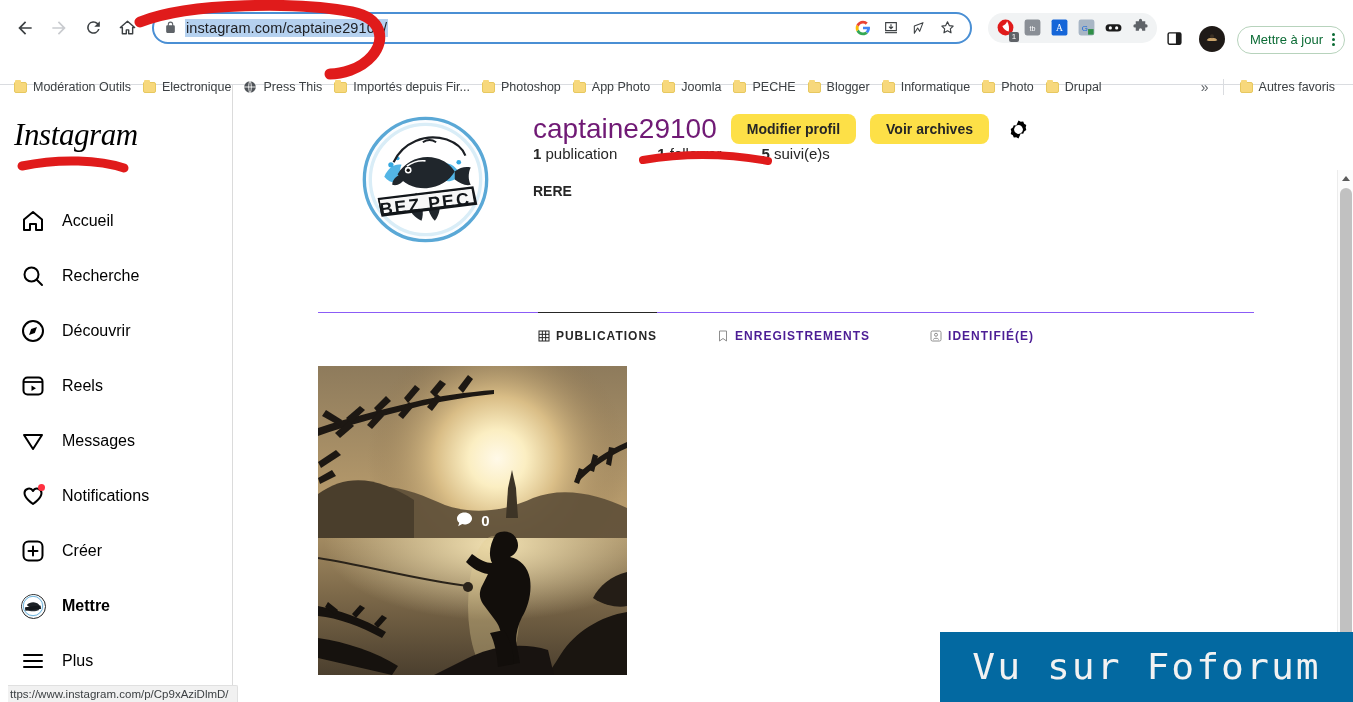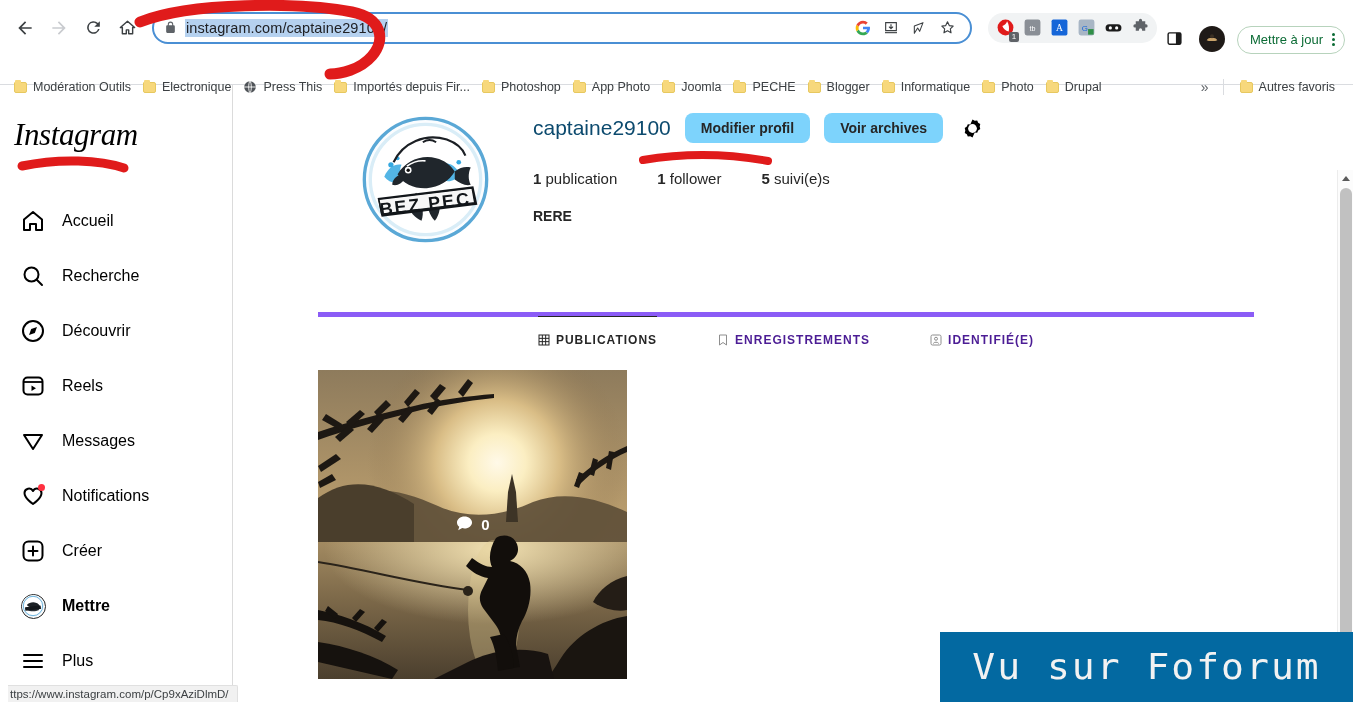--- a/index.html
+++ b/index.html
@@ -197,35 +197,35 @@
   }
   .pic-col { width: 215px; display:flex; justify-content:center; padding-top: 4px;}
   .prof-pic {
     width: 133px; height: 133px; border-radius: 50%;
     overflow: hidden;
     background: #fff;
     flex: 0 0 auto;
   }
   .info-col { padding-top: 4px; }
   .row1 { display: flex; align-items: center; gap: 14px; }
-  .uname { font-size: 21px; color: #0c4a6e; font-weight: 400; }
+  .uname { font-size: 28px; color: #701a75; font-weight: 400; }
   .ig-btn {
-    background: #7dd3fc; border: none; border-radius: 8px;
+    background: #fde047; border: none; border-radius: 8px;
     font-size: 14px; font-weight: bold; color: #262626;
     padding: 8px 16px; line-height: 1;
     white-space: nowrap;
   }
   .gear { margin-left: 4px; display:flex; align-items:center; }
-  .row2 { display: flex; gap: 40px; margin-top: 27px; font-size: 15px; color:#262626; }
+  .row2 { display: flex; gap: 40px; font-size: 15px; color:#262626; }
   .row2 b { font-weight: 600; }
   .row3 { margin-top: 21px; font-size: 14px; font-weight: bold; color:#262626; }
 
   .tabs-wrap {
     margin-left: 85px;
-    border-top: 5px solid #8b5cf6;
+    border-top: 1px solid #8b5cf6;
     margin-top: 66px;
     width: 936px;
     display: flex; justify-content: center; gap: 60px;
   }
   .tab {
     display: flex; align-items: center; gap: 6px;
     padding: 16px 0 0 0;
     font-size: 12px; letter-spacing: 1px;
     color: #4c1d95; font-weight: bold;
     position: relative;

